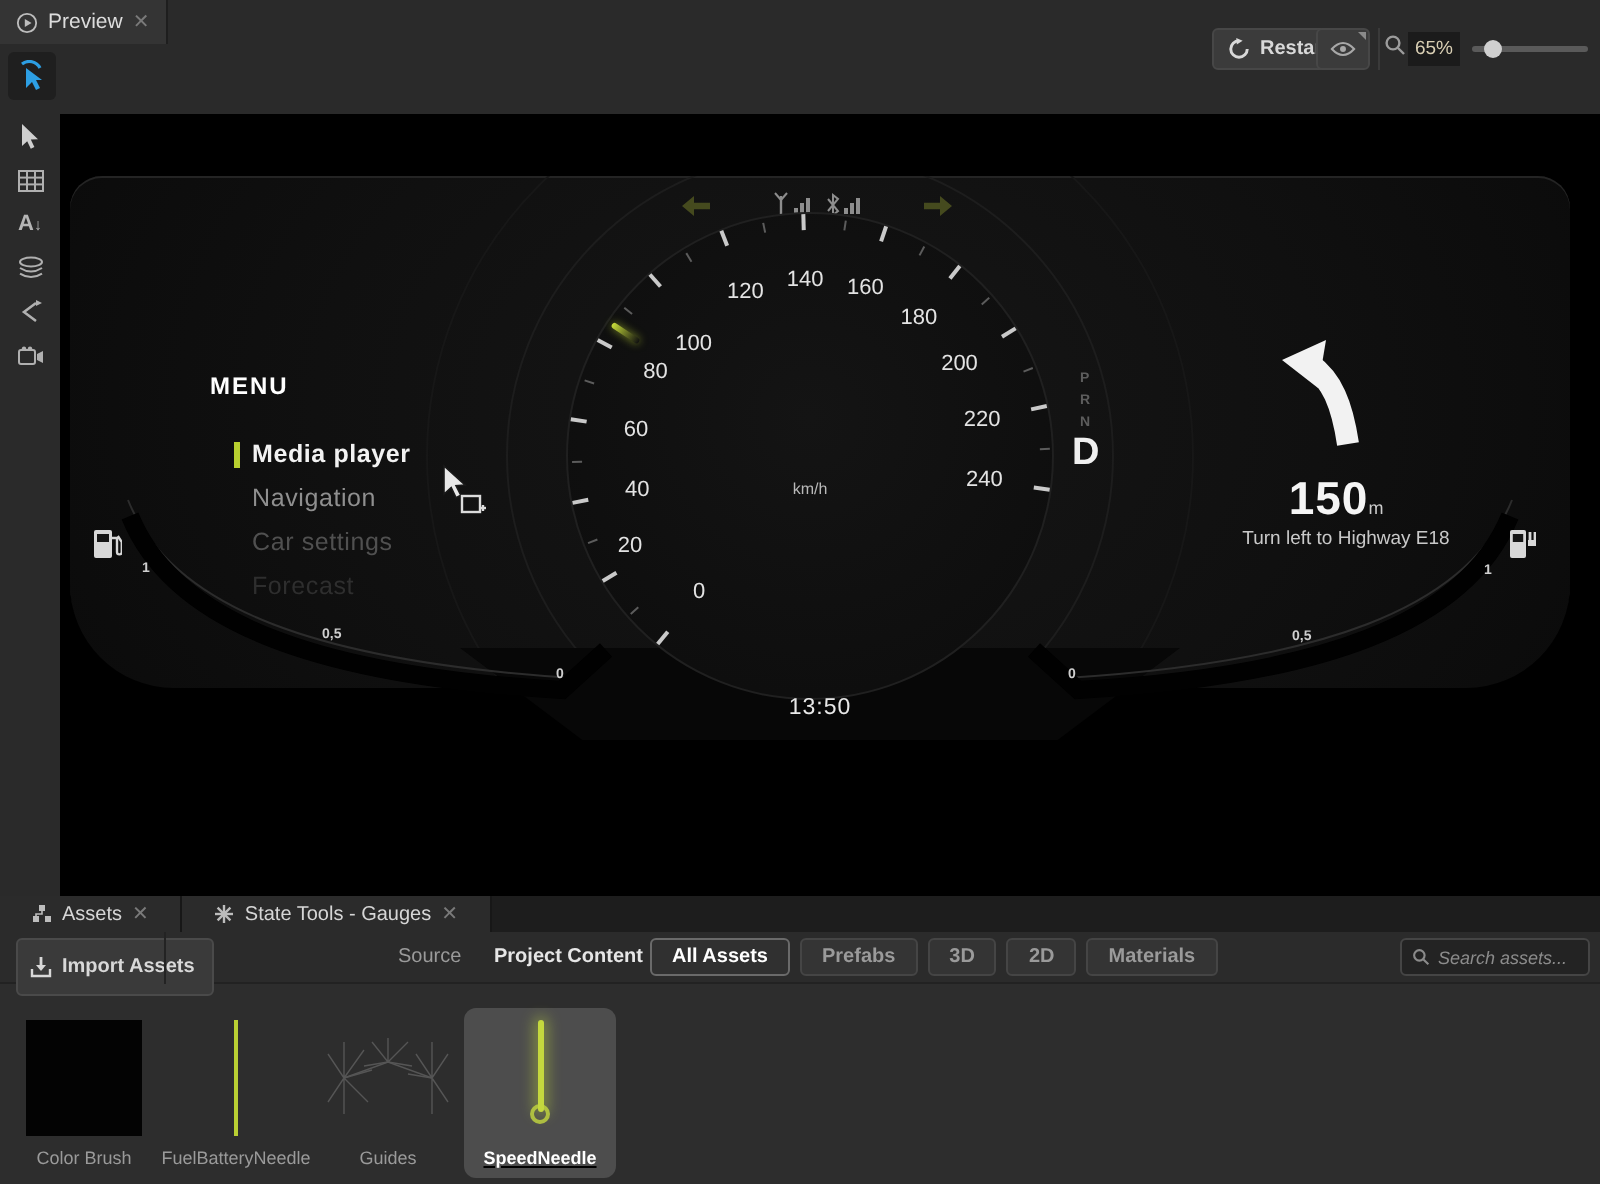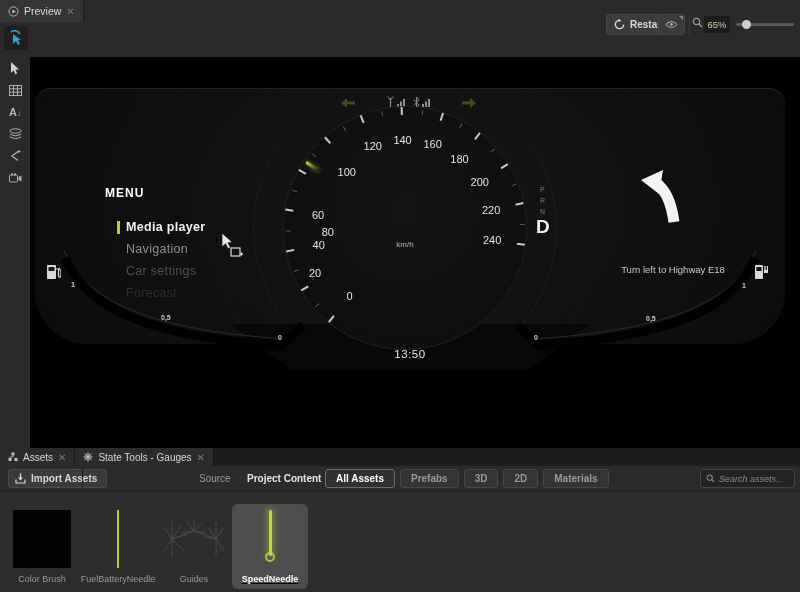--- a/index.html
+++ b/index.html
@@ -99,26 +99,26 @@
                color:#c9c9c9; font-size:9.5px; }
 
   
   .flabel { position:absolute; color:#cfcfcf; font-size:7px; font-weight:bold; }
   #fuel-icon { position:absolute; left:11px; top:175px; }
   #charge-icon { position:absolute; left:719px; top:175px; }
 
   
   #panel { position:absolute; left:0; top:448px; width:800px; height:144px; background:#2d2d2d; }
   #panel-tabs { position:absolute; left:0; top:0; width:800px; height:18px; background:#1d1d1d; display:flex; }
-  .ptab { display:flex; align-items:center; gap:5px; padding:0 8px; height:18px; background:#2b2b2b;
+  .ptab { display:flex; align-items:center; gap:5px; padding:0 16px; height:18px; background:#2b2b2b;
           border-right:1px solid #171717; }
   .ptab .lbl { font-size:10px; color:#d6d6d6; }
   #panel-toolbar { position:absolute; left:0; top:18px; width:800px; height:26px; background:#2b2b2b;
                    border-bottom:1px solid #222; }
-  #import-btn { position:absolute; left:8px; top:3px; height:19px; padding:0 9px 0 6px; background:#3a3a3a;
+  #import-btn { position:absolute; left:8px; top:3px; height:29px; padding:0 9px 0 6px; background:#3a3a3a;
                 border:1px solid #4a4a4a; border-radius:3px; display:flex; align-items:center; gap:5px; }
   #import-btn span { font-size:10px; color:#d8d8d8; font-weight:bold; }
   .tb-div { position:absolute; left:82px; top:0; width:1px; height:26px; background:#232323; }
   #source-label { position:absolute; left:199px; top:7px; font-size:10px; color:#9a9a9a; }
   #source-dd { position:absolute; left:240px; top:3px; height:19px; padding:0 7px; display:flex;
                align-items:center; gap:8px; background:#2b2b2b; }
   #source-dd .val { font-size:10px; color:#e6e6e6; font-weight:bold; }
   #source-dd .car { font-size:7px; color:#cfcfcf; }
   #filters { position:absolute; left:325px; top:3px; display:flex; gap:5px; }
   .chip { height:19px; padding:0 10px; font-size:10px; color:#9a9a9a; background:#343434;
@@ -306,21 +306,21 @@
           <div class="tick major" style="transform: rotate(148.917deg) translateX(117px);"></div>
           <span class="slabel" style="left: 280px; top: 185.433px;">20</span>
           <div class="tick" style="transform: rotate(158.875deg) translateX(117px);"></div>
           <div class="tick major" style="transform: rotate(168.833deg) translateX(117px);"></div>
           <span class="slabel" style="left: 283.666px; top: 157.042px;">40</span>
           <div class="tick" style="transform: rotate(178.792deg) translateX(117px);"></div>
           <div class="tick major" style="transform: rotate(188.75deg) translateX(117px);"></div>
           <span class="slabel" style="left: 283.024px; top: 126.613px;">60</span>
           <div class="tick" style="transform: rotate(198.708deg) translateX(117px);"></div>
           <div class="tick major" style="transform: rotate(208.667deg) translateX(117px);"></div>
-          <span class="slabel" style="left: 292.787px; top: 97.7852px; margin-top: 46px;">80</span>
+          <span class="slabel" style="left: 292.787px; top: 97.7852px;">80</span>
           <div class="tick" style="transform: rotate(218.625deg) translateX(117px);"></div>
           <div class="tick major" style="transform: rotate(228.583deg) translateX(117px);"></div>
           <span class="slabel" style="left: 311.785px; top: 84px;">100</span>
           <div class="tick" style="transform: rotate(238.542deg) translateX(117px);"></div>
           <div class="tick major" style="transform: rotate(248.5deg) translateX(117px);"></div>
           <span class="slabel" style="left: 337.748px; top: 58.1233px;">120</span>
           <div class="tick" style="transform: rotate(258.458deg) translateX(117px);"></div>
           <div class="tick major" style="transform: rotate(268.417deg) translateX(117px);"></div>
           <span class="slabel" style="left: 367.568px; top: 52.0336px;">140</span>
           <div class="tick" style="transform: rotate(278.375deg) translateX(117px);"></div>
@@ -344,20 +344,23 @@
           <span>P</span>
           <span>R</span>
           <span>N</span>
         </div>
       <div id="gear-d">D</div>
 
       <svg id="nav-arrow" width="62" height="56" viewBox="0 0 62 56">
         <polygon points="8,10 30,0 26,24" fill="#f2f2f2"></polygon>
         <path d="M22,12 C 33,20 38,32 41,52" fill="none" stroke="#f2f2f2" stroke-width="11" stroke-linecap="butt"></path>
       </svg>
+      <div id="nav-dist">
+        <span class="big">150</span><span class="unit">m</span>
+      </div>
       <div id="nav-instr">Turn left to Highway E18</div>
 
       <svg class="abs" style="left:0; top:0;" width="750" height="284" viewBox="0 0 750 284">
         <path d="M29,162 C51,217 126,243 252,251" fill="none" stroke="#2c2c2c" stroke-width="1"></path>
         <path d="M30,170 C52,224 125,250 246,257 L268,237" fill="none" stroke="#010101" stroke-width="9"></path>
         <path d="M721,162 C699,217 624,243 498,251" fill="none" stroke="#2c2c2c" stroke-width="1"></path>
         <path d="M720,170 C698,224 625,250 504,257 L482,237" fill="none" stroke="#010101" stroke-width="9"></path>
       </svg>
       <svg id="fuel-icon" width="15" height="17" viewBox="0 0 15 17">
         <rect x="1" y="2" width="9" height="14" rx="1" fill="#d8d8d8"></rect>

